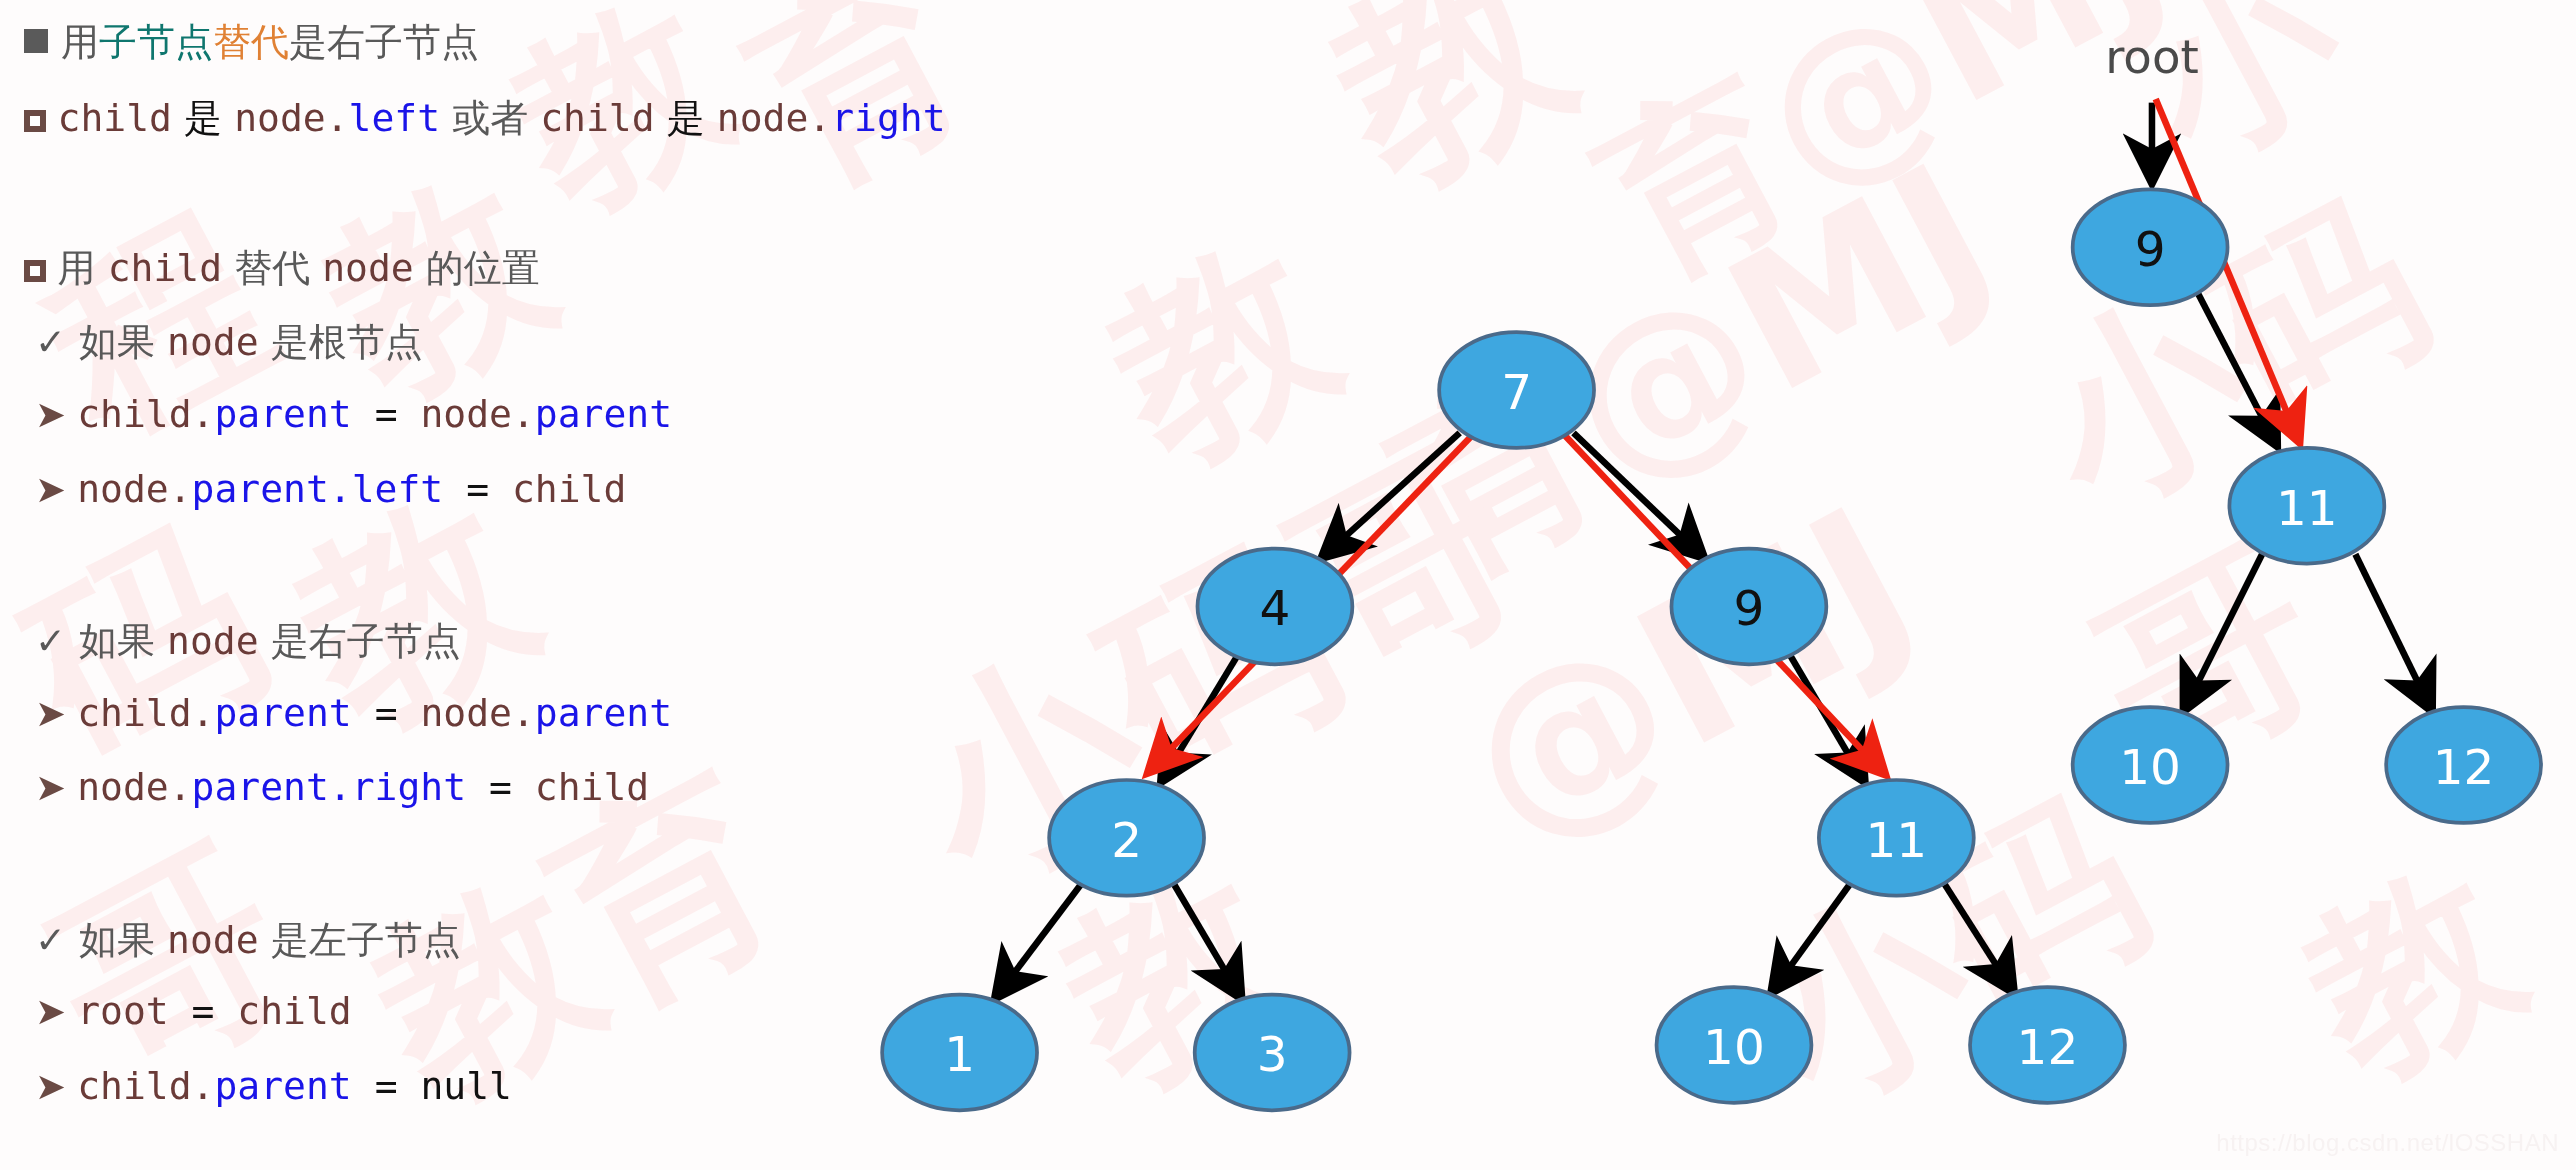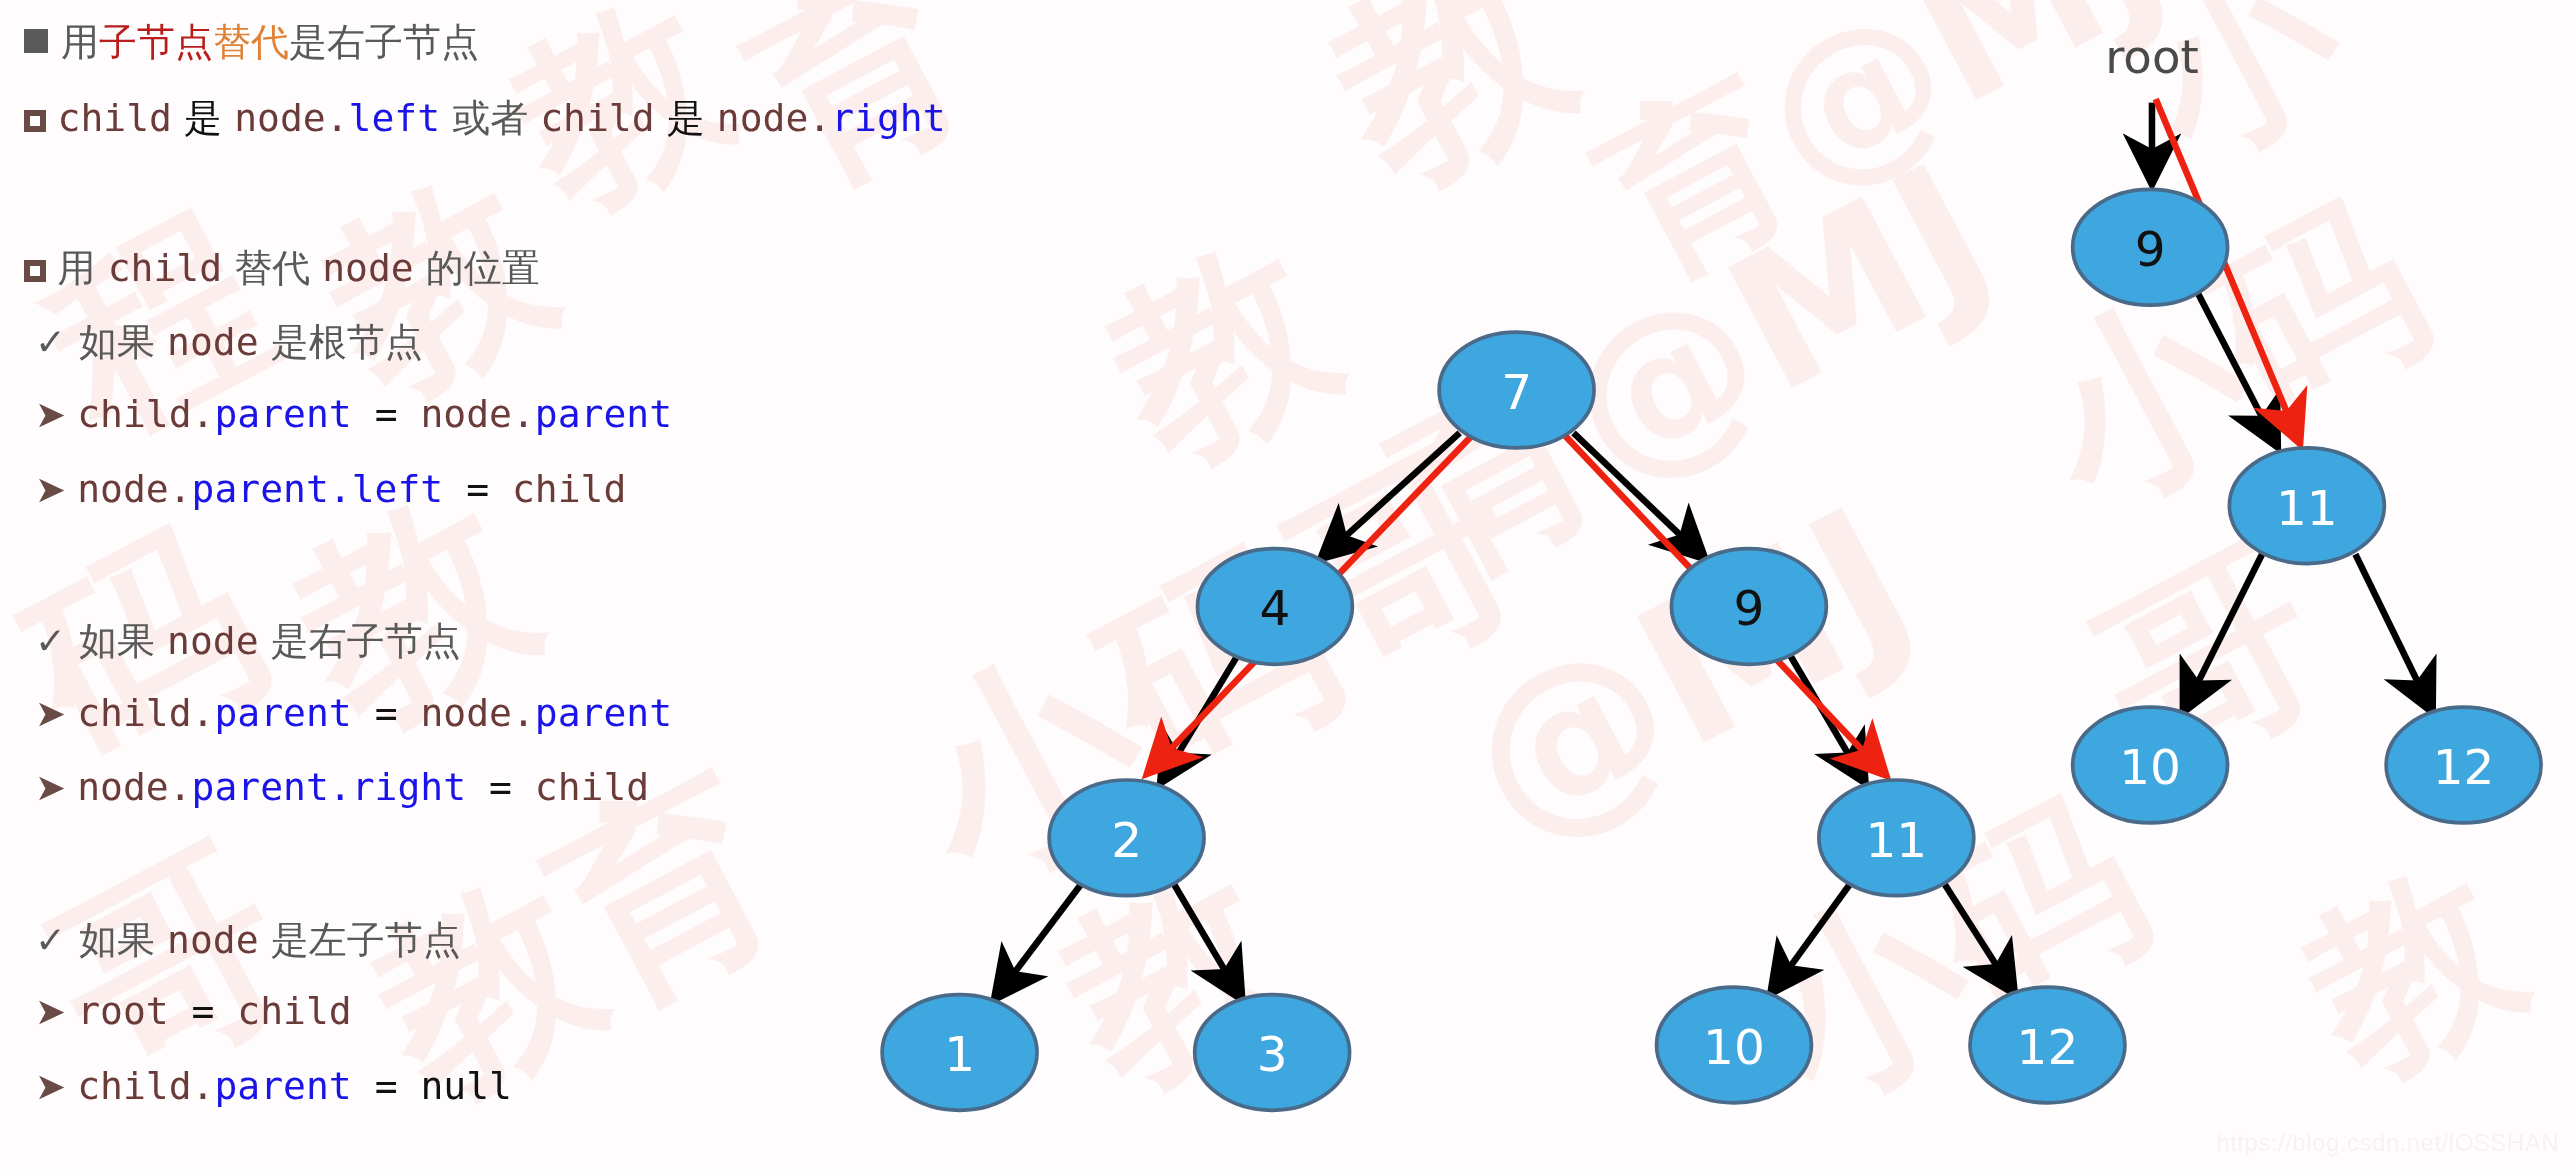--- a/index.html
+++ b/index.html
@@ -40,21 +40,21 @@
     color:#595959;font-size:37px;line-height:1;margin-right:13px;flex:0 0 auto;
     font-family:"DejaVu Sans",sans-serif;
   }
   .bullet-arrow{
     color:#6a4a44;font-size:37px;line-height:1;margin-right:11.2px;flex:0 0 auto;
     font-family:"DejaVu Sans",sans-serif;
   }
   .t{font-family:"DejaVu Sans","Liberation Sans",sans-serif;}
   .mono{font-family:"DejaVu Sans Mono","Liberation Mono",monospace;}
   .g{color:#595959;}
-  .blue{color:#b91c1c;font-family:Liberation Serif, serif;}
+  .blue{color:#0f766e;font-family:Liberation Serif, serif;}
   .orange{color:#e08134;}
   .brown{color:#6a3b38;}
   .vblue{color:#1a14e8;}
   .blk{color:#111111;}
 
   
   svg.diagram{position:absolute;left:0;top:0;width:2576px;height:1170px;z-index:2;}
   .node-ell{fill:#3ea7e0;stroke:#4a6a8a;stroke-width:4;}
   .node-lbl{font-family:"DejaVu Sans","Liberation Sans",sans-serif;font-size:52px;text-anchor:middle;dominant-baseline:central;}
   .lbl-white{fill:#ffffff;}

